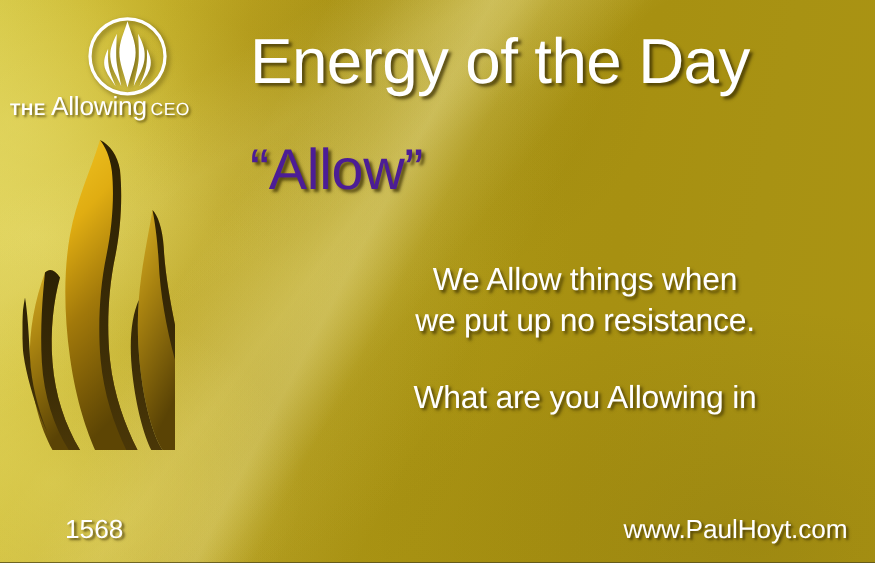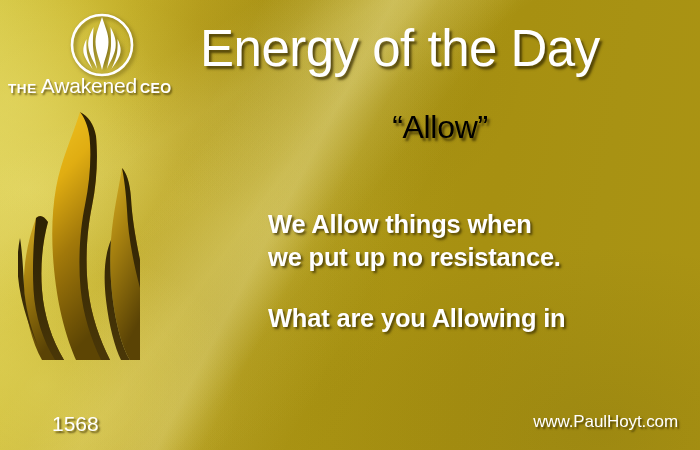--- a/index.html
+++ b/index.html
@@ -123,21 +123,21 @@
   }
   .wm-main {
     font-size: 21px;
     letter-spacing: -0.2px;
     font-weight: 400;
     margin-left: 4px;
   }
   .wm-ceo {
     font-size: 14px;
     letter-spacing: 0.4px;
-    font-weight: 700;
+    font-weight: 400;
     margin-left: 3px;
   }
 
   
   #flame-graphic {
     position: absolute;
     left: 18px;
     top: 110px;
     width: 122px;
     height: 250px;
@@ -155,60 +155,61 @@
     font-weight: 400;
     font-stretch: condensed;
     letter-spacing: -0.5px;
     text-shadow: 2.5px 2.5px 2.5px rgba(52,42,2,0.75);
   }
   #subtitle {
     position: absolute;
     left: 200px;
     top: 110px;
     width: 480px;
-    text-align: center;
-    font-size: 32px;
+    text-align: left;
+    font-size: 46px;
     line-height: 1.1;
-    color: #000000;
+    color: #4c1d95;
     font-weight: 400;
     letter-spacing: -0.3px;
     text-shadow: 2.5px 2.5px 2.5px rgba(52,42,2,0.75);
   }
   #body-block {
     position: absolute;
     left: 268px;
     top: 208px;
     width: 400px;
   }
   .body-para {
     color: #ffffff;
     font-size: 25.5px;
     line-height: 1.30;
-    font-weight: 700;
+    font-weight: 400;
     letter-spacing: -0.2px;
     text-shadow: 2px 2px 2.5px rgba(52,42,2,0.75);
     margin: 0 0 22px 0;
+    text-align: center;
   }
   .body-para:last-child { margin-bottom: 0; margin-top: 28px; }
 
   #issue-number {
     position: absolute;
     left: 52px;
     top: 412px;
     color: #ffffff;
     font-size: 21px;
     font-weight: 400;
     text-shadow: 2px 2px 2px rgba(52,42,2,0.7);
   }
   #website {
     position: absolute;
     right: 22px;
     top: 412px;
     color: #ffffff;
-    font-size: 17px;
+    font-size: 21px;
     font-weight: 400;
     letter-spacing: -0.1px;
     text-shadow: 2px 2px 2px rgba(52,42,2,0.7);
   }
 </style>
 </head>
 <body>
 
 <div id="card">
 
@@ -249,21 +250,21 @@
                C 24 51, 21.8 46, 21 41
                C 20.2 36, 20.3 31, 20.5 27 Z" fill="#ffffff"></path>
 
       <path d="M51.5 27
                C 55 34, 55.5 39, 53.5 44
                C 51.6 49, 48 53, 45.5 57
                C 48 51, 50.2 46, 51 41
                C 51.8 36, 51.7 31, 51.5 27 Z" fill="#ffffff"></path>
     </svg>
 
-    <div id="logo-wordmark"><span class="wm-the">THE</span><span class="wm-main">Awakened</span><span class="wm-ceo">CEO</span></div>
+    <div id="logo-wordmark"><span class="wm-the">THE</span><span class="wm-main">Allowing</span><span class="wm-ceo">CEO</span></div>
   </div>
 
   <svg id="flame-graphic" viewBox="0 0 122 250">
     <defs>
       <linearGradient id="gradCenter" x1="0" y1="0" x2="0.25" y2="1">
         <stop offset="0%" stop-color="#f0c423"></stop>
         <stop offset="28%" stop-color="#e0ad12"></stop>
         <stop offset="58%" stop-color="#a2790a"></stop>
         <stop offset="100%" stop-color="#5d4504"></stop>
       </linearGradient>

